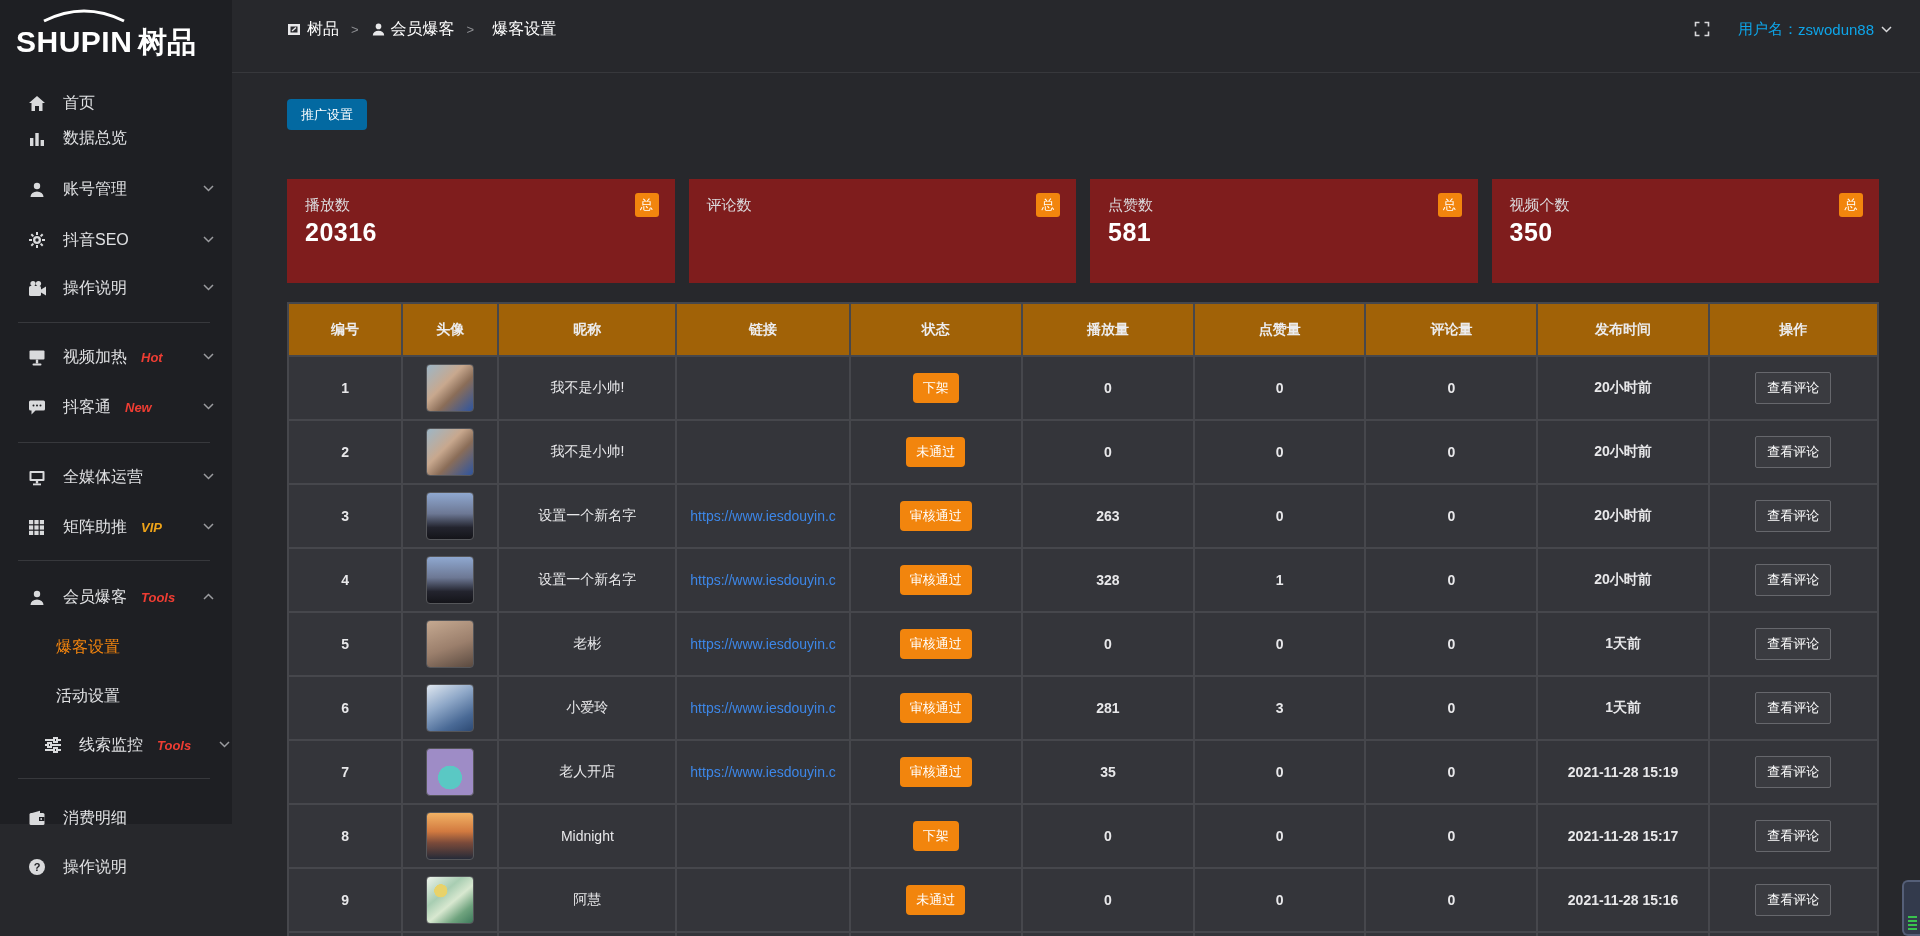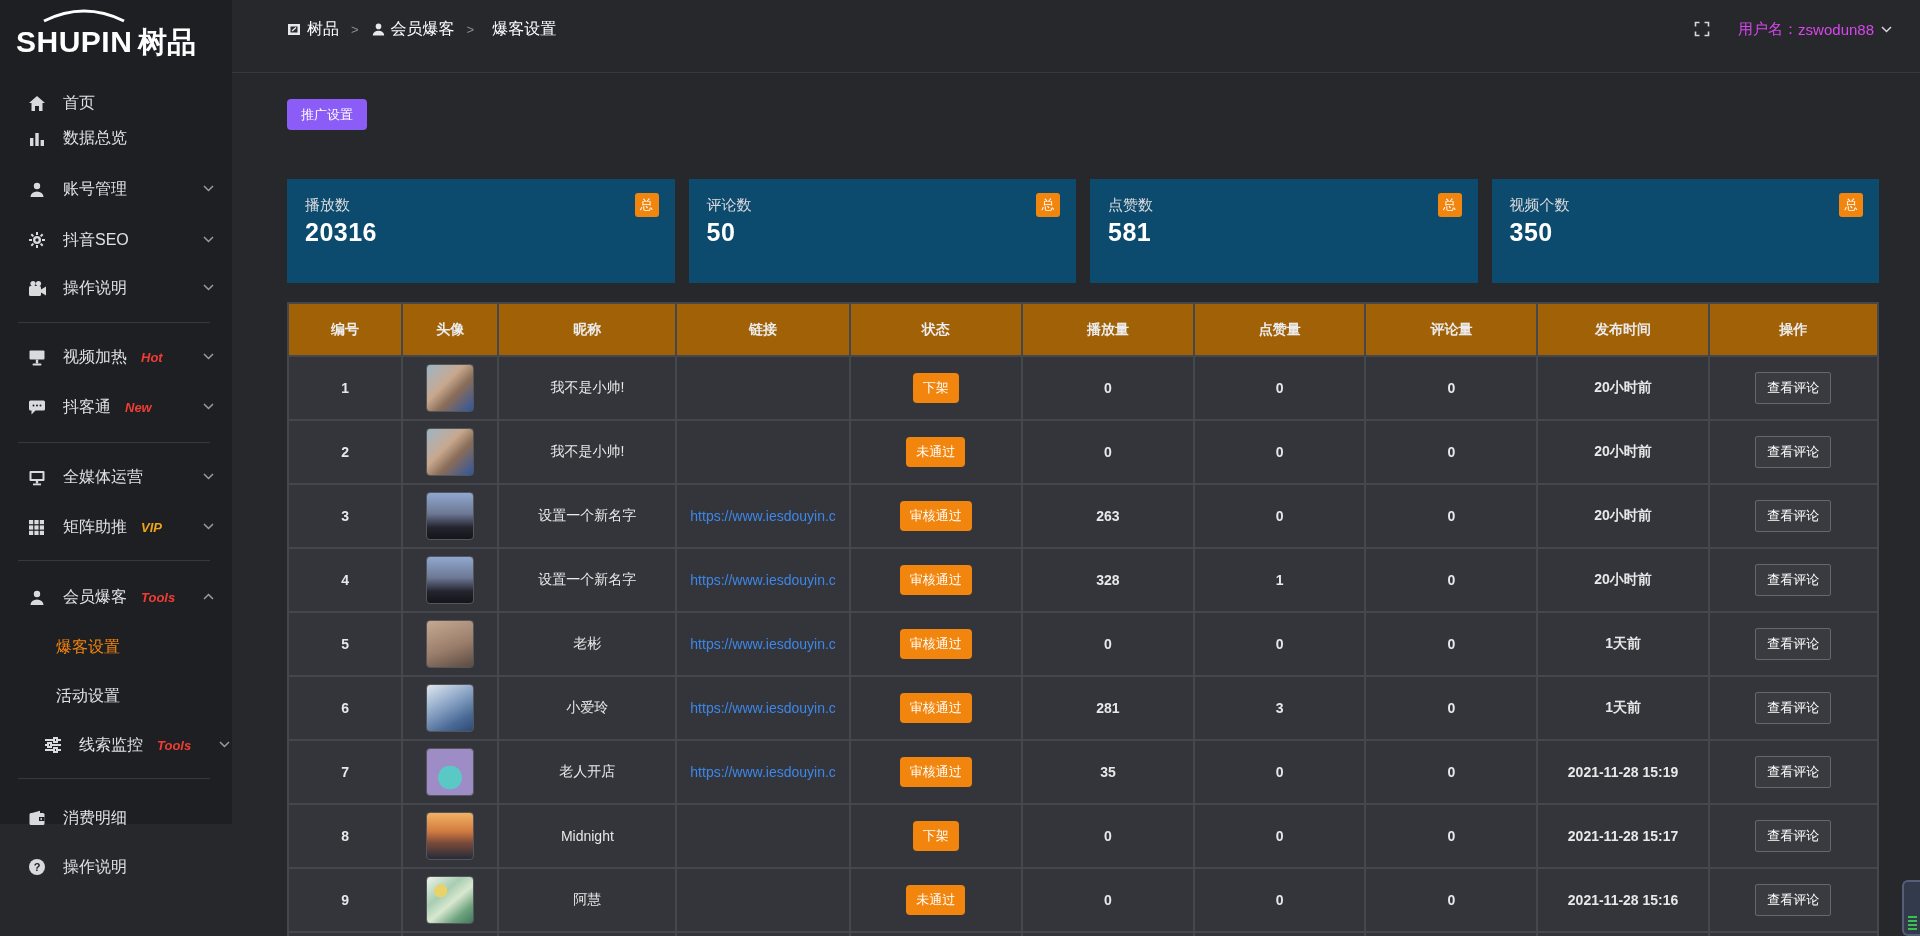--- a/index.html
+++ b/index.html
@@ -21,31 +21,31 @@
 
   
   .topbar { position:absolute; left:232px; top:0; width:1688px; height:73px;
     border-bottom:1px solid #37383c; display:flex; align-items:center; padding:0 28px 14px 55px; }
   .crumb { display:flex; align-items:center; font-size:16px; color:#fff; }
   .crumb .c-ic { margin-right:5px; display:flex; }
   .crumb .sep { color:#8d8e92; font-size:13px; margin:0 12px; }
   .crumb .current { margin-left:6px; }
   .top-right { margin-left:auto; display:flex; align-items:center; }
   .fs-ic { margin-right:28px; display:flex; cursor:pointer; }
-  .user-box { font-size:15px; color:#d946ef; display:flex; align-items:center; cursor:pointer; }
+  .user-box { font-size:15px; color:#0ea5e9; display:flex; align-items:center; cursor:pointer; }
   .user-box .chev { margin-left:7px; }
 
   
   .content { position:absolute; left:232px; top:73px; width:1688px; padding:26px 41px 0 55px; }
-  .promo-btn { display:inline-block; background:#8b5cf6; color:#fff; border:none; border-radius:4px;
+  .promo-btn { display:inline-block; background:#0369a1; color:#fff; border:none; border-radius:4px;
     font-size:13px; padding:0 14px; height:31px; line-height:31px; cursor:pointer;
     font-family:inherit; margin-bottom:49px; }
 
   .cards { display:flex; gap:14px; width:1592px; margin-bottom:19px; }
-  .card { position:relative; flex:1; height:104px; background:#0c4a6e; padding:17px 18px; }
+  .card { position:relative; flex:1; height:104px; background:#7f1d1d; padding:17px 18px; }
   .card-label { font-size:15px; color:#dcdcde; }
   .card-value { font-size:25px; color:#fff; margin-top:3px; font-weight:700; letter-spacing:.5px; }
   .card-badge { position:absolute; top:14px; right:16px; width:24px; height:24px; background:#f2850d;
     color:#fff; font-size:13px; border-radius:3px; display:flex; align-items:center; justify-content:center; }
 
   
   table.grid { width:1592px; border-collapse:separate; border-spacing:0; table-layout:fixed;
     border-left:2px solid #46474c; border-top:2px solid #46474c; }
   table.grid th, table.grid td { border-right:2px solid #46474c; border-bottom:2px solid #46474c;
     text-align:center; vertical-align:middle; overflow:hidden; white-space:nowrap; }
@@ -349,21 +349,20 @@
   <button class="promo-btn">推广设置</button>
 
   <div class="cards">
     <div class="card">
       <div class="card-label">播放数</div>
       <div class="card-value">20316</div>
       <div class="card-badge">总</div>
     </div>
     <div class="card">
       <div class="card-label">评论数</div>
-      <div class="card-value">50</div>
       <div class="card-badge">总</div>
     </div>
     <div class="card">
       <div class="card-label">点赞数</div>
       <div class="card-value">581</div>
       <div class="card-badge">总</div>
     </div>
     <div class="card">
       <div class="card-label">视频个数</div>
       <div class="card-value">350</div>

